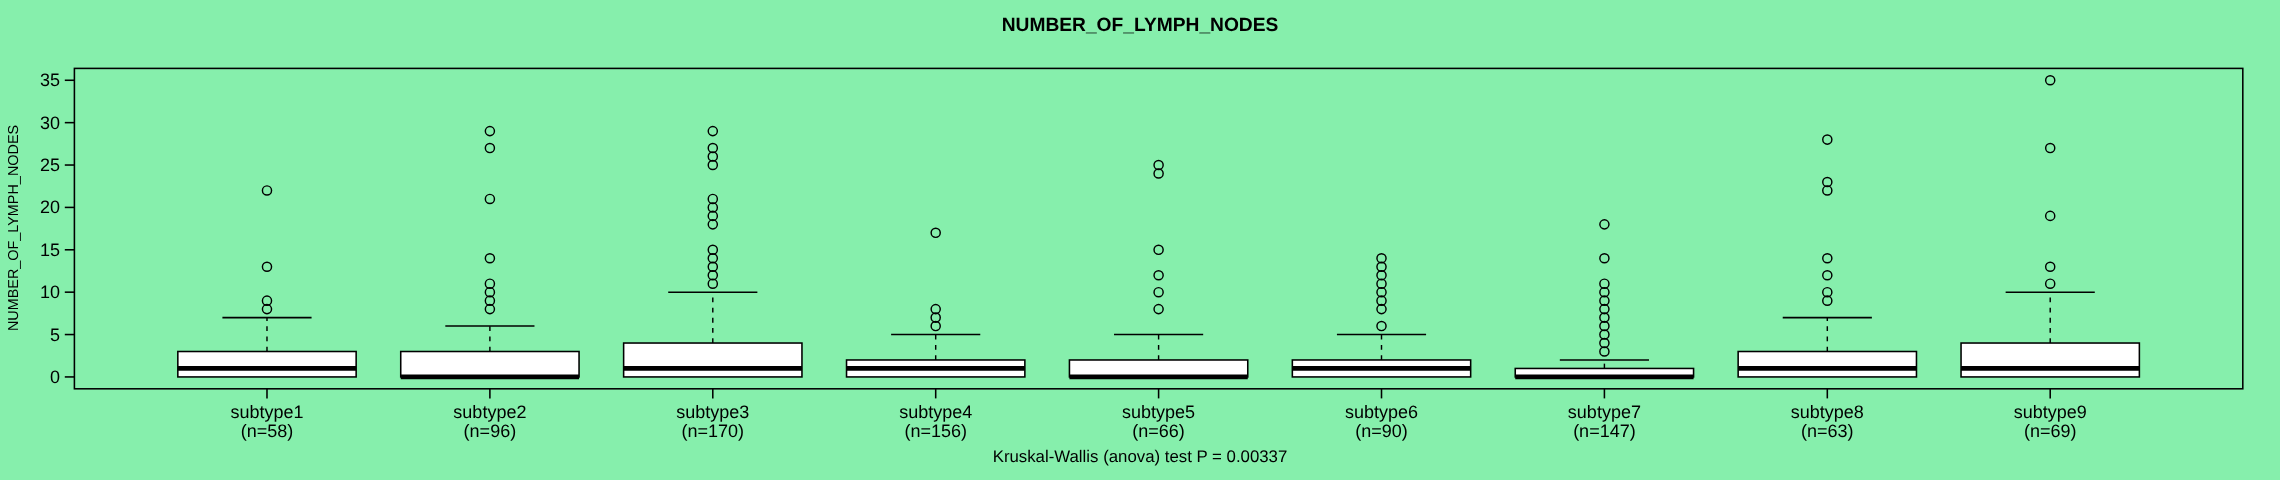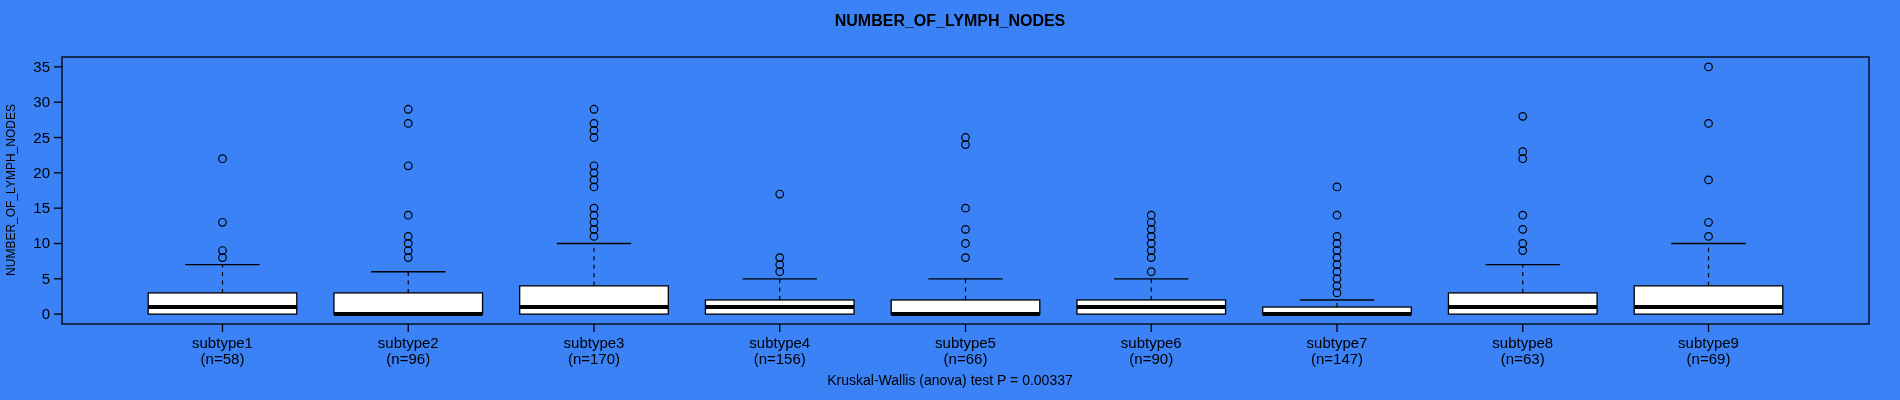--- a/index.html
+++ b/index.html
@@ -8,21 +8,21 @@
     background: #ffffff;
     width: 1900px;
     height: 400px;
     overflow: hidden;
     font-family: "Liberation Sans", sans-serif;
   }
   #chart-wrap {
     position: relative;
     width: 1900px;
     height: 400px;
-    background: #3b82f6;
+    background: #86efac;
   }
   svg text {
     fill: #000000;
     font-family: "Liberation Sans", sans-serif;
   }
   .title-text  { font-size: 16px; font-weight: bold; }
   .ylab-text   { font-size: 12px; }
   .footer-text { font-size: 14px; }
   .tick-text   { font-size: 15px; }
   .xlab-text   { font-size: 15px; }

